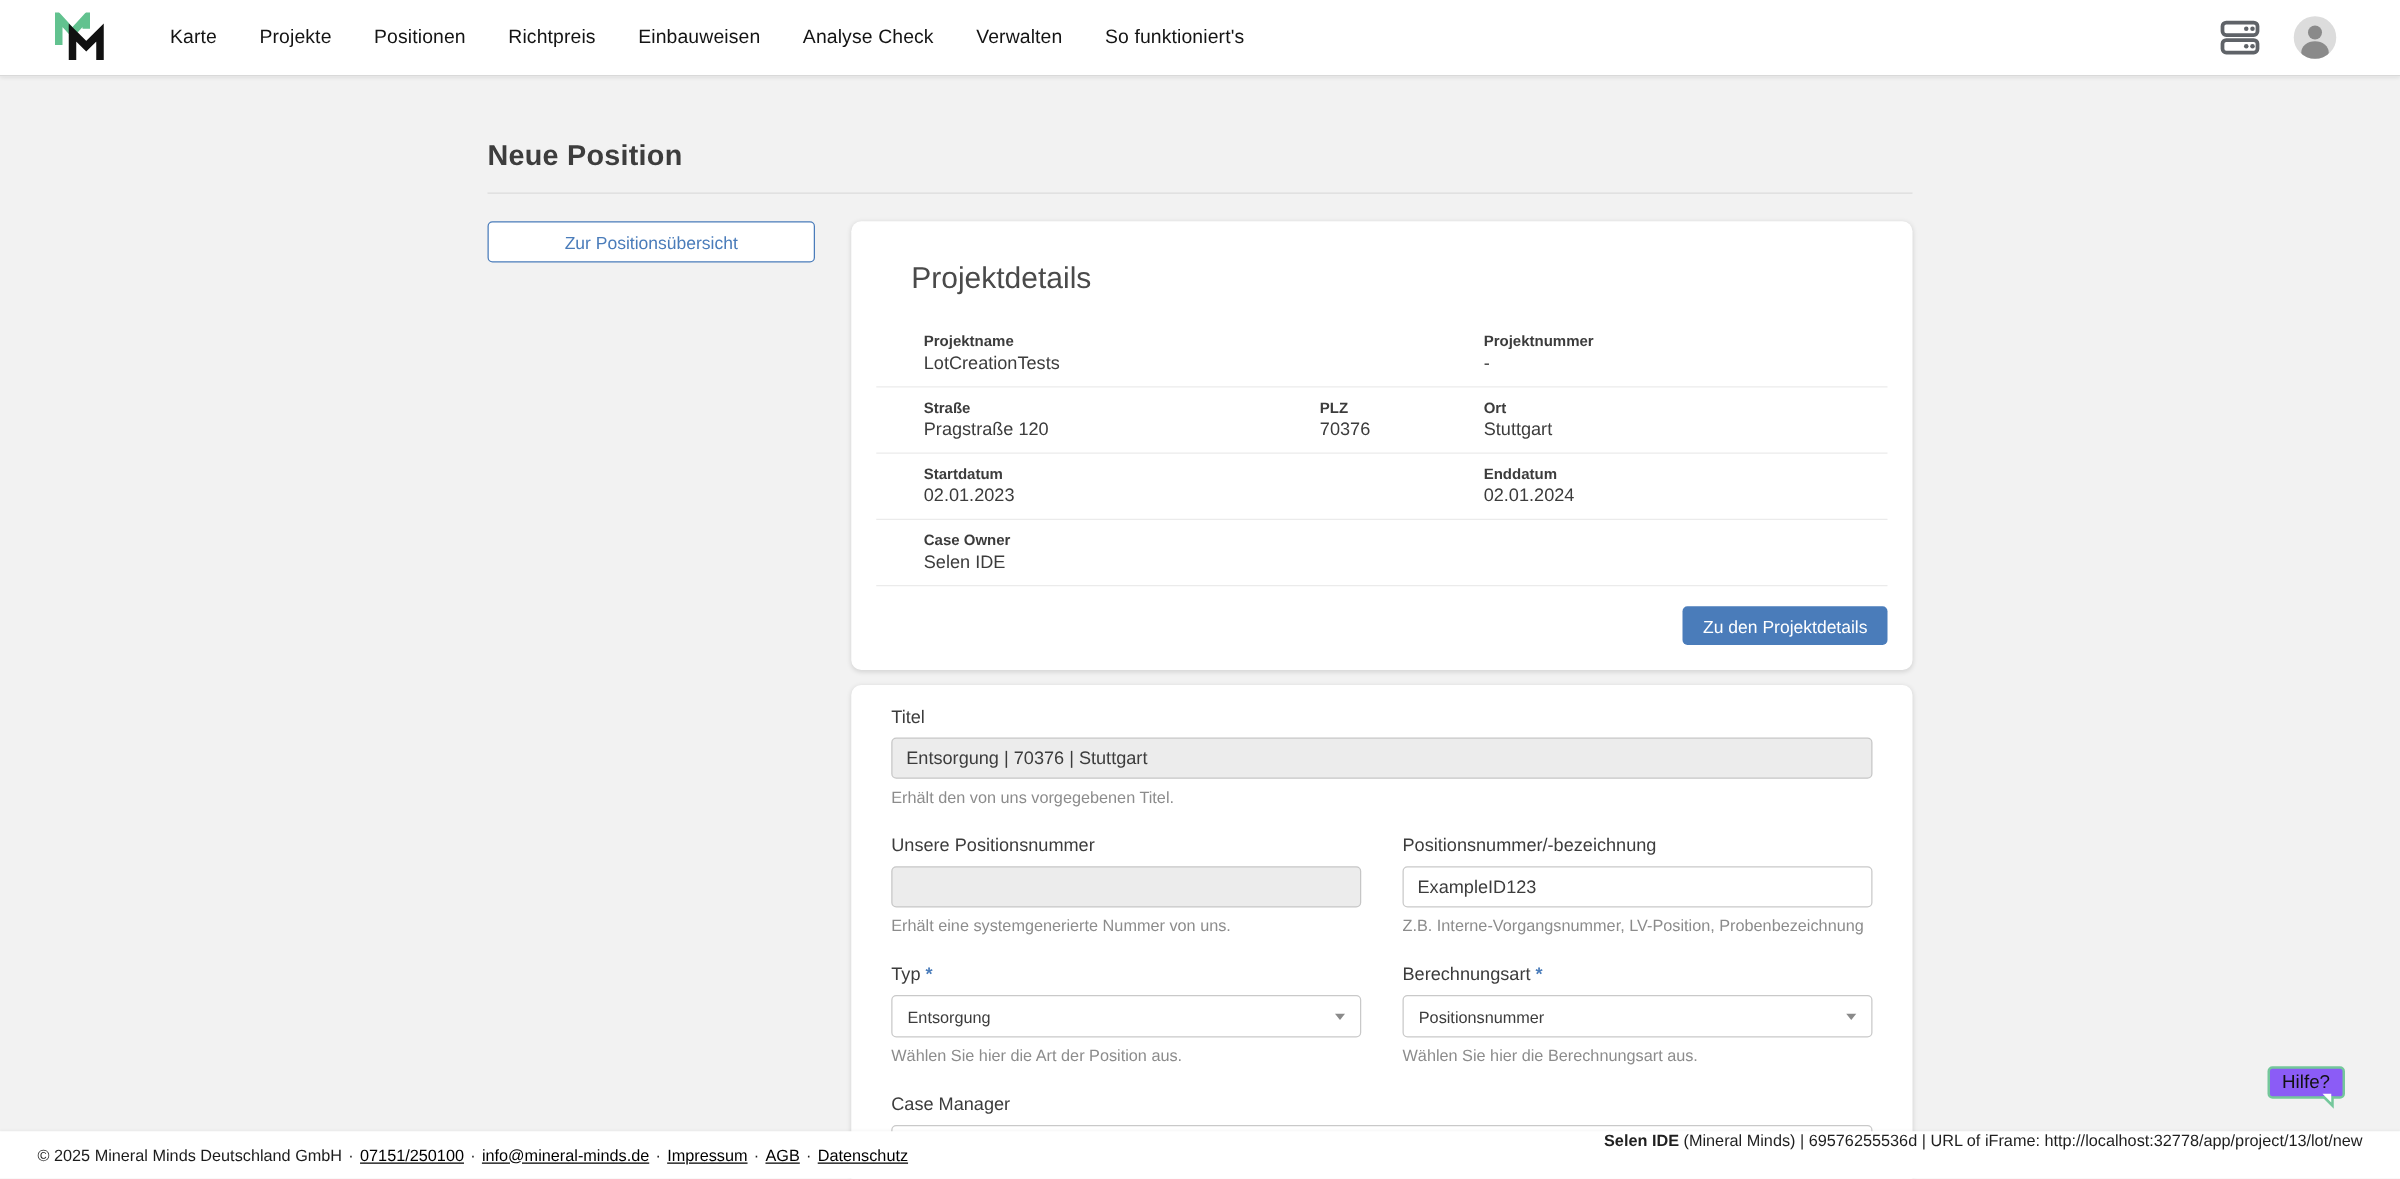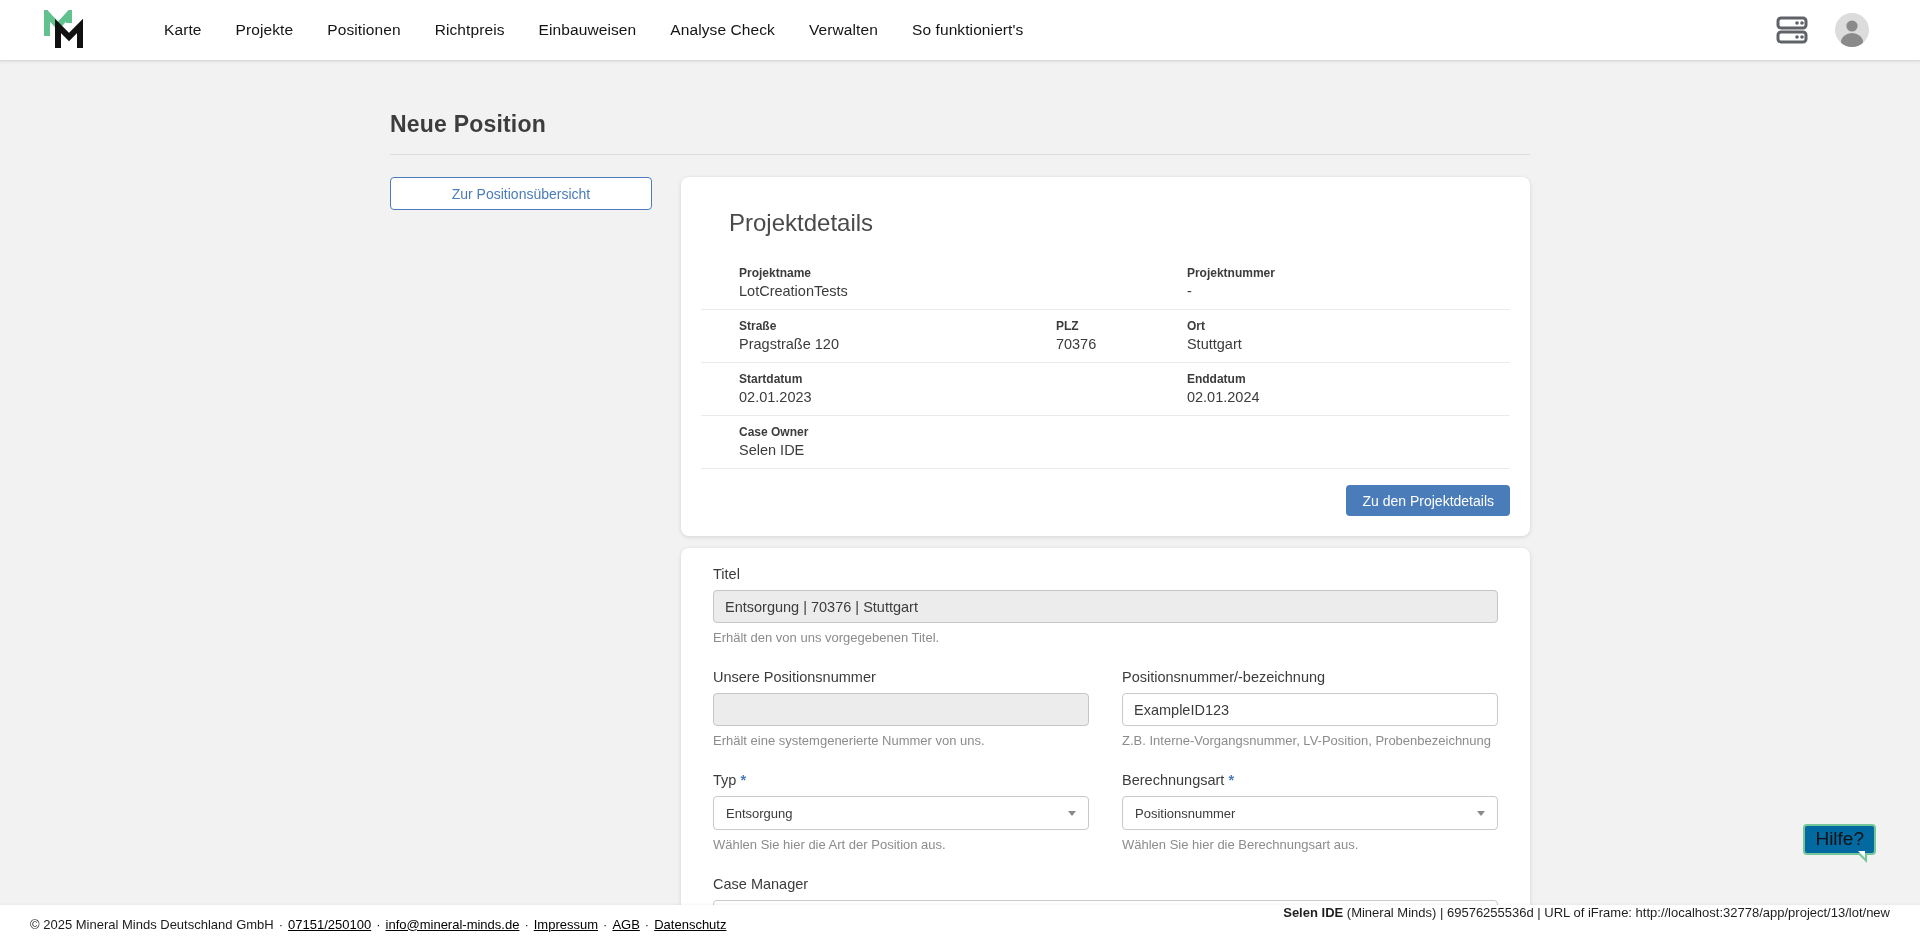--- a/index.html
+++ b/index.html
@@ -14,21 +14,21 @@
   
   .topbar {
     position:relative; z-index:10;
     height:61px; background:#ffffff;
     display:flex; align-items:center;
     padding:0 50px 0 44px;
     border-bottom:1px solid #d9d9d9;
     box-shadow:0 1px 3px rgba(0,0,0,.08);
   }
   .logo { width:40px; height:40px; display:block; cursor:pointer; }
-  .main-nav { display:flex; gap:34px; margin-left:80px; align-items:center; }
+  .main-nav { display:flex; gap:34px; margin-left:52px; align-items:center; }
   .nav-item {
     font-size:15.5px; font-weight:500; color:#141414;
     cursor:pointer; white-space:nowrap; letter-spacing:.1px;
   }
   .top-icons { margin-left:auto; display:flex; align-items:center; gap:25px; }
   .icon-btn { cursor:pointer; display:flex; align-items:center; }
 
   
   .main-area { height:844px; }
   .container { width:1140px; margin:0 auto; padding-top:50px; }
@@ -87,23 +87,23 @@
   }
   .select-arrow {
     width:0; height:0;
     border-left:4.5px solid transparent; border-right:4.5px solid transparent;
     border-top:5.5px solid #8a8a8a;
   }
   .case-manager { margin-top:24px; }
 
   
   .help-bubble {
-    position:absolute; right:44px; bottom:88px; z-index:15;
-    background:#0369a1; border:2px solid #74c79b; border-radius:4px;
-    padding:2px 10px 3px; font-size:19px; color:#111; cursor:pointer;
+    position:absolute; right:44px; bottom:64px; z-index:15;
+    background:#8b5cf6; border:2px solid #74c79b; border-radius:4px;
+    padding:2px 10px 3px; font-size:15px; color:#111; cursor:pointer;
   }
   .help-tail-outer {
     position:absolute; bottom:-10px; right:7px; width:0; height:0;
     border-top:10px solid #74c79b; border-left:10px solid transparent;
   }
   .help-tail-inner {
     position:absolute; bottom:-5px; right:9px; width:0; height:0;
     border-top:7px solid #ffffff; border-left:7px solid transparent;
   }
 

